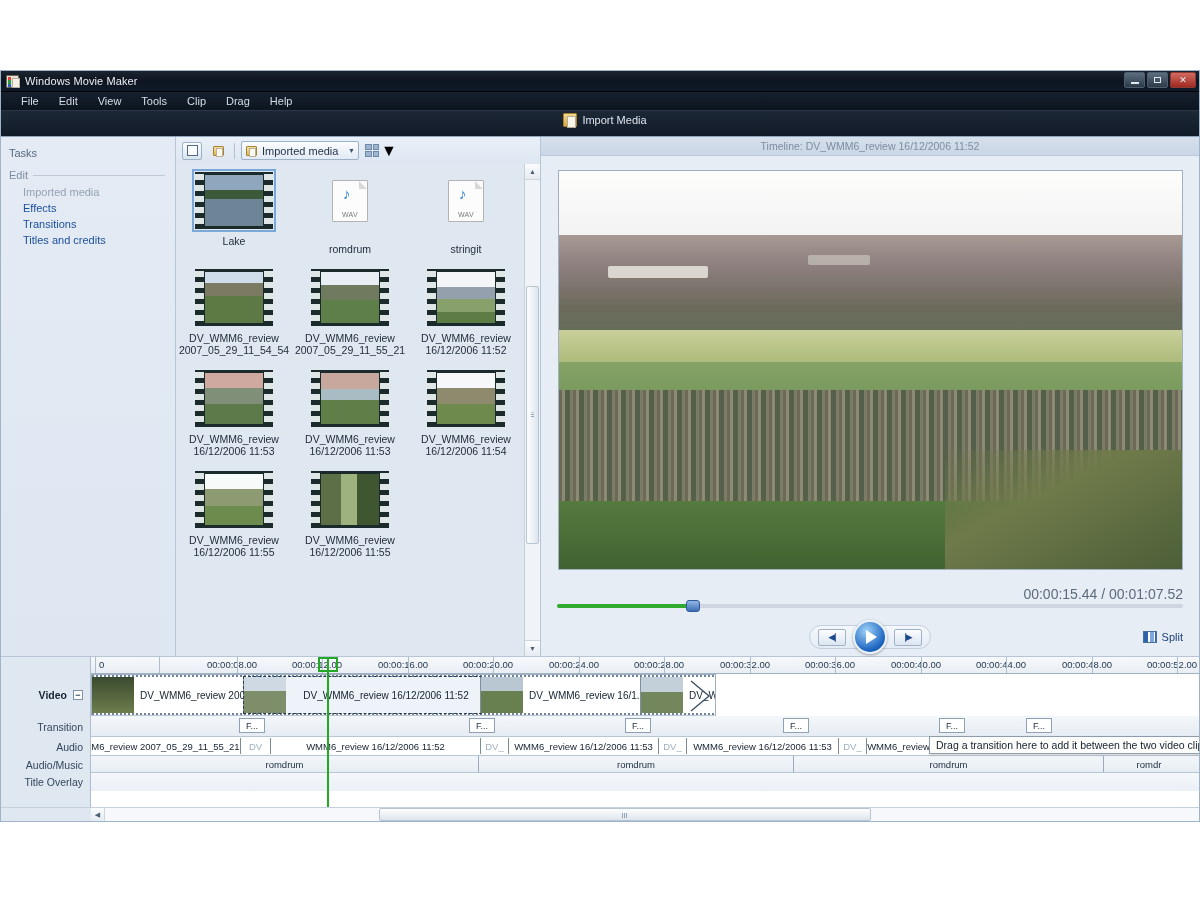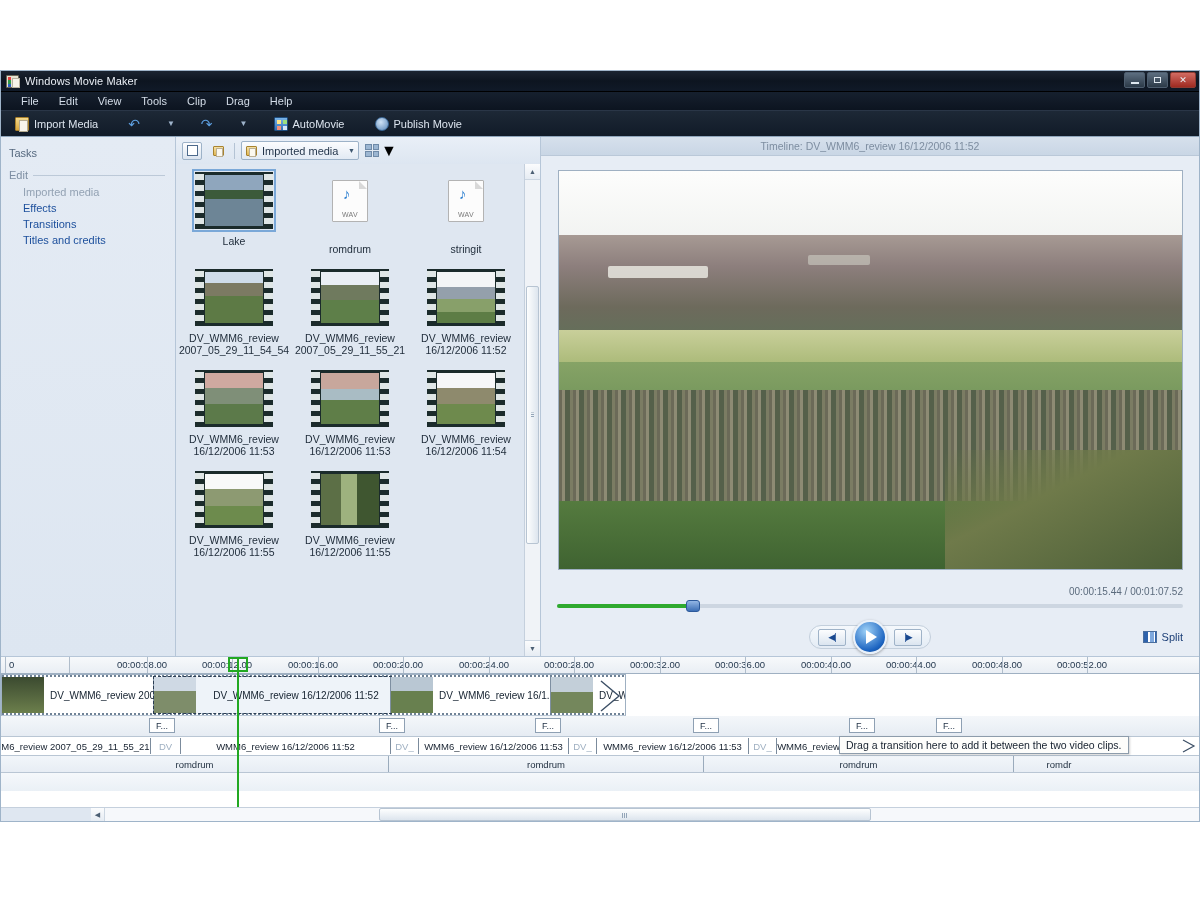--- a/index.html
+++ b/index.html
@@ -54,22 +54,23 @@
   .menubar {
     height: 19px; background: linear-gradient(to bottom,#16202e,#0c1420);
     display:flex; align-items:center; padding-left:10px; gap:0px;
     border-bottom:1px solid #2a3647;
   }
   .menuitem { color:#d4dde8; font-size:11px; padding:1px 10px; cursor:default; }
 
   
   .toolbar {
     height: 26px; background: linear-gradient(to bottom,#1d2836,#111b28);
-    display:flex; align-items:center; padding-left:10px; gap:22px;
+    display:flex; align-items:center; padding-left:10px; gap:6px;
     border-bottom:1px solid #8fa5bb;
+    flex-direction:column;
   }
   .tb-item { display:flex; align-items:center; gap:5px; color:#dce4ee; font-size:11px; padding:2px 4px; }
   .tb-ico { width:14px; height:14px; display:inline-block; position:relative; }
   .ico-import { background:linear-gradient(to bottom,#f3d98e,#d9a83e); border:1px solid #a8802c; border-radius:1px;}
   .ico-import::after{content:""; position:absolute; left:3px; top:2px; width:7px; height:10px; background:#f8f5ec; border:1px solid #b5ab90;}
   .ico-undo, .ico-redo { color:#5d9fe0; font-size:14px; line-height:14px; text-align:center; }
   .tb-caret { color:#9fb4cb; font-size:8px; margin-left:1px;}
   .ico-auto { background:
       linear-gradient(to bottom,#7ab4e8,#2f6fb5);
       border:1px solid #1f4e80; border-radius:1px; }
@@ -156,21 +157,21 @@
   .fieldmid{position:absolute;left:0;right:0;top:48%;height:14%;background:linear-gradient(to bottom,#86a366,#6e9158);}
   .trees{position:absolute;left:0;right:0;top:55%;height:30%;
     background:repeating-linear-gradient(to right,
       #6b6a58 0 3px, #8d8b74 3px 6px, #55604a 6px 11px, #7b7c63 11px 14px);}
   .grass{position:absolute;left:0;right:0;bottom:0;height:17%;
     background:linear-gradient(to bottom,#557b3f,#3f6331);}
   .brush{position:absolute;right:0;bottom:0;width:38%;height:30%;
     background:linear-gradient(to top left,#4c5f38,#6f7a4a 60%,rgba(120,130,80,0));}
 
   .seekrow { height:30px; display:flex; align-items:center; padding:0 16px; position:relative; }
-  .timecode { position:absolute; right:16px; top:-2px; font-size:10px; color:#5b6b7d; }
+  .timecode { position:absolute; right:16px; top:-2px; font-size:14px; color:#5b6b7d; }
   .seekbar { flex:1; height:4px; background:#cdd6e1; border-radius:2px; position:relative; margin-top:6px;}
   .seekbar .fill { position:absolute; left:0; top:0; bottom:0; width:21.8%; background:#2faa2f; border-radius:2px;}
   .seekbar .knob { position:absolute; left:21.8%; top:-4px; width:14px; height:12px; margin-left:-7px;
     background:linear-gradient(to bottom,#93b6e4,#3d6fb5); border:1px solid #2d5a9b; border-radius:3px;}
   .transport { height:38px; display:flex; align-items:center; justify-content:center; position:relative;}
   .tpill { width:122px; height:24px; border:1px solid #c3cfdc; border-radius:12px; background:linear-gradient(to bottom,#f4f8fc,#e4ecf5); display:flex; align-items:center; justify-content:space-between; padding:0 8px;}
   .tbtn { width:28px; height:17px; border:1px solid #9fb3c8; border-radius:2px; background:linear-gradient(to bottom,#fcfdfe,#dbe5f0); display:flex;align-items:center;justify-content:center; color:#19488f; font-size:9px; letter-spacing:-1px;}
   .playbtn { position:absolute; width:34px; height:34px; border-radius:50%;
     background:radial-gradient(circle at 38% 30%,#9fd2f7,#1b63c0 70%,#12407f);
     border:2px solid #e9f1fa; box-shadow:0 1px 3px rgba(0,0,0,.35);
@@ -498,20 +499,30 @@
             <span class="split-ico"></span>
             <span>Split</span>
           </div>
         </div>
       </div>
     </div>
 
     <div class="timeline-area">
 
       <div class="tl-main">
+        <div class="tl-labels">
+          <div class="tl-lab bold" style="--h:42px">
+            <span>Video</span>
+            <span class="expander">−</span>
+          </div>
+          <div class="tl-lab" style="--h:21px">Transition</div>
+          <div class="tl-lab" style="--h:19px">Audio</div>
+          <div class="tl-lab" style="--h:17px">Audio/Music</div>
+          <div class="tl-lab" style="--h:18px">Title Overlay</div>
+        </div>
 
         <div class="tl-tracks">
 
           <div class="ruler">
             <div class="tick" style="left:4px"></div>
             <div class="tlabel" style="left:8px;transform:none;">0</div>
             <div class="tick" style="left:68px"></div>
             <div class="tlabel" style="left:141px">00:00:08.00</div>
             <div class="tick" style="left:146px"></div>
             <div class="tlabel" style="left:226px">00:00:12.00</div>

